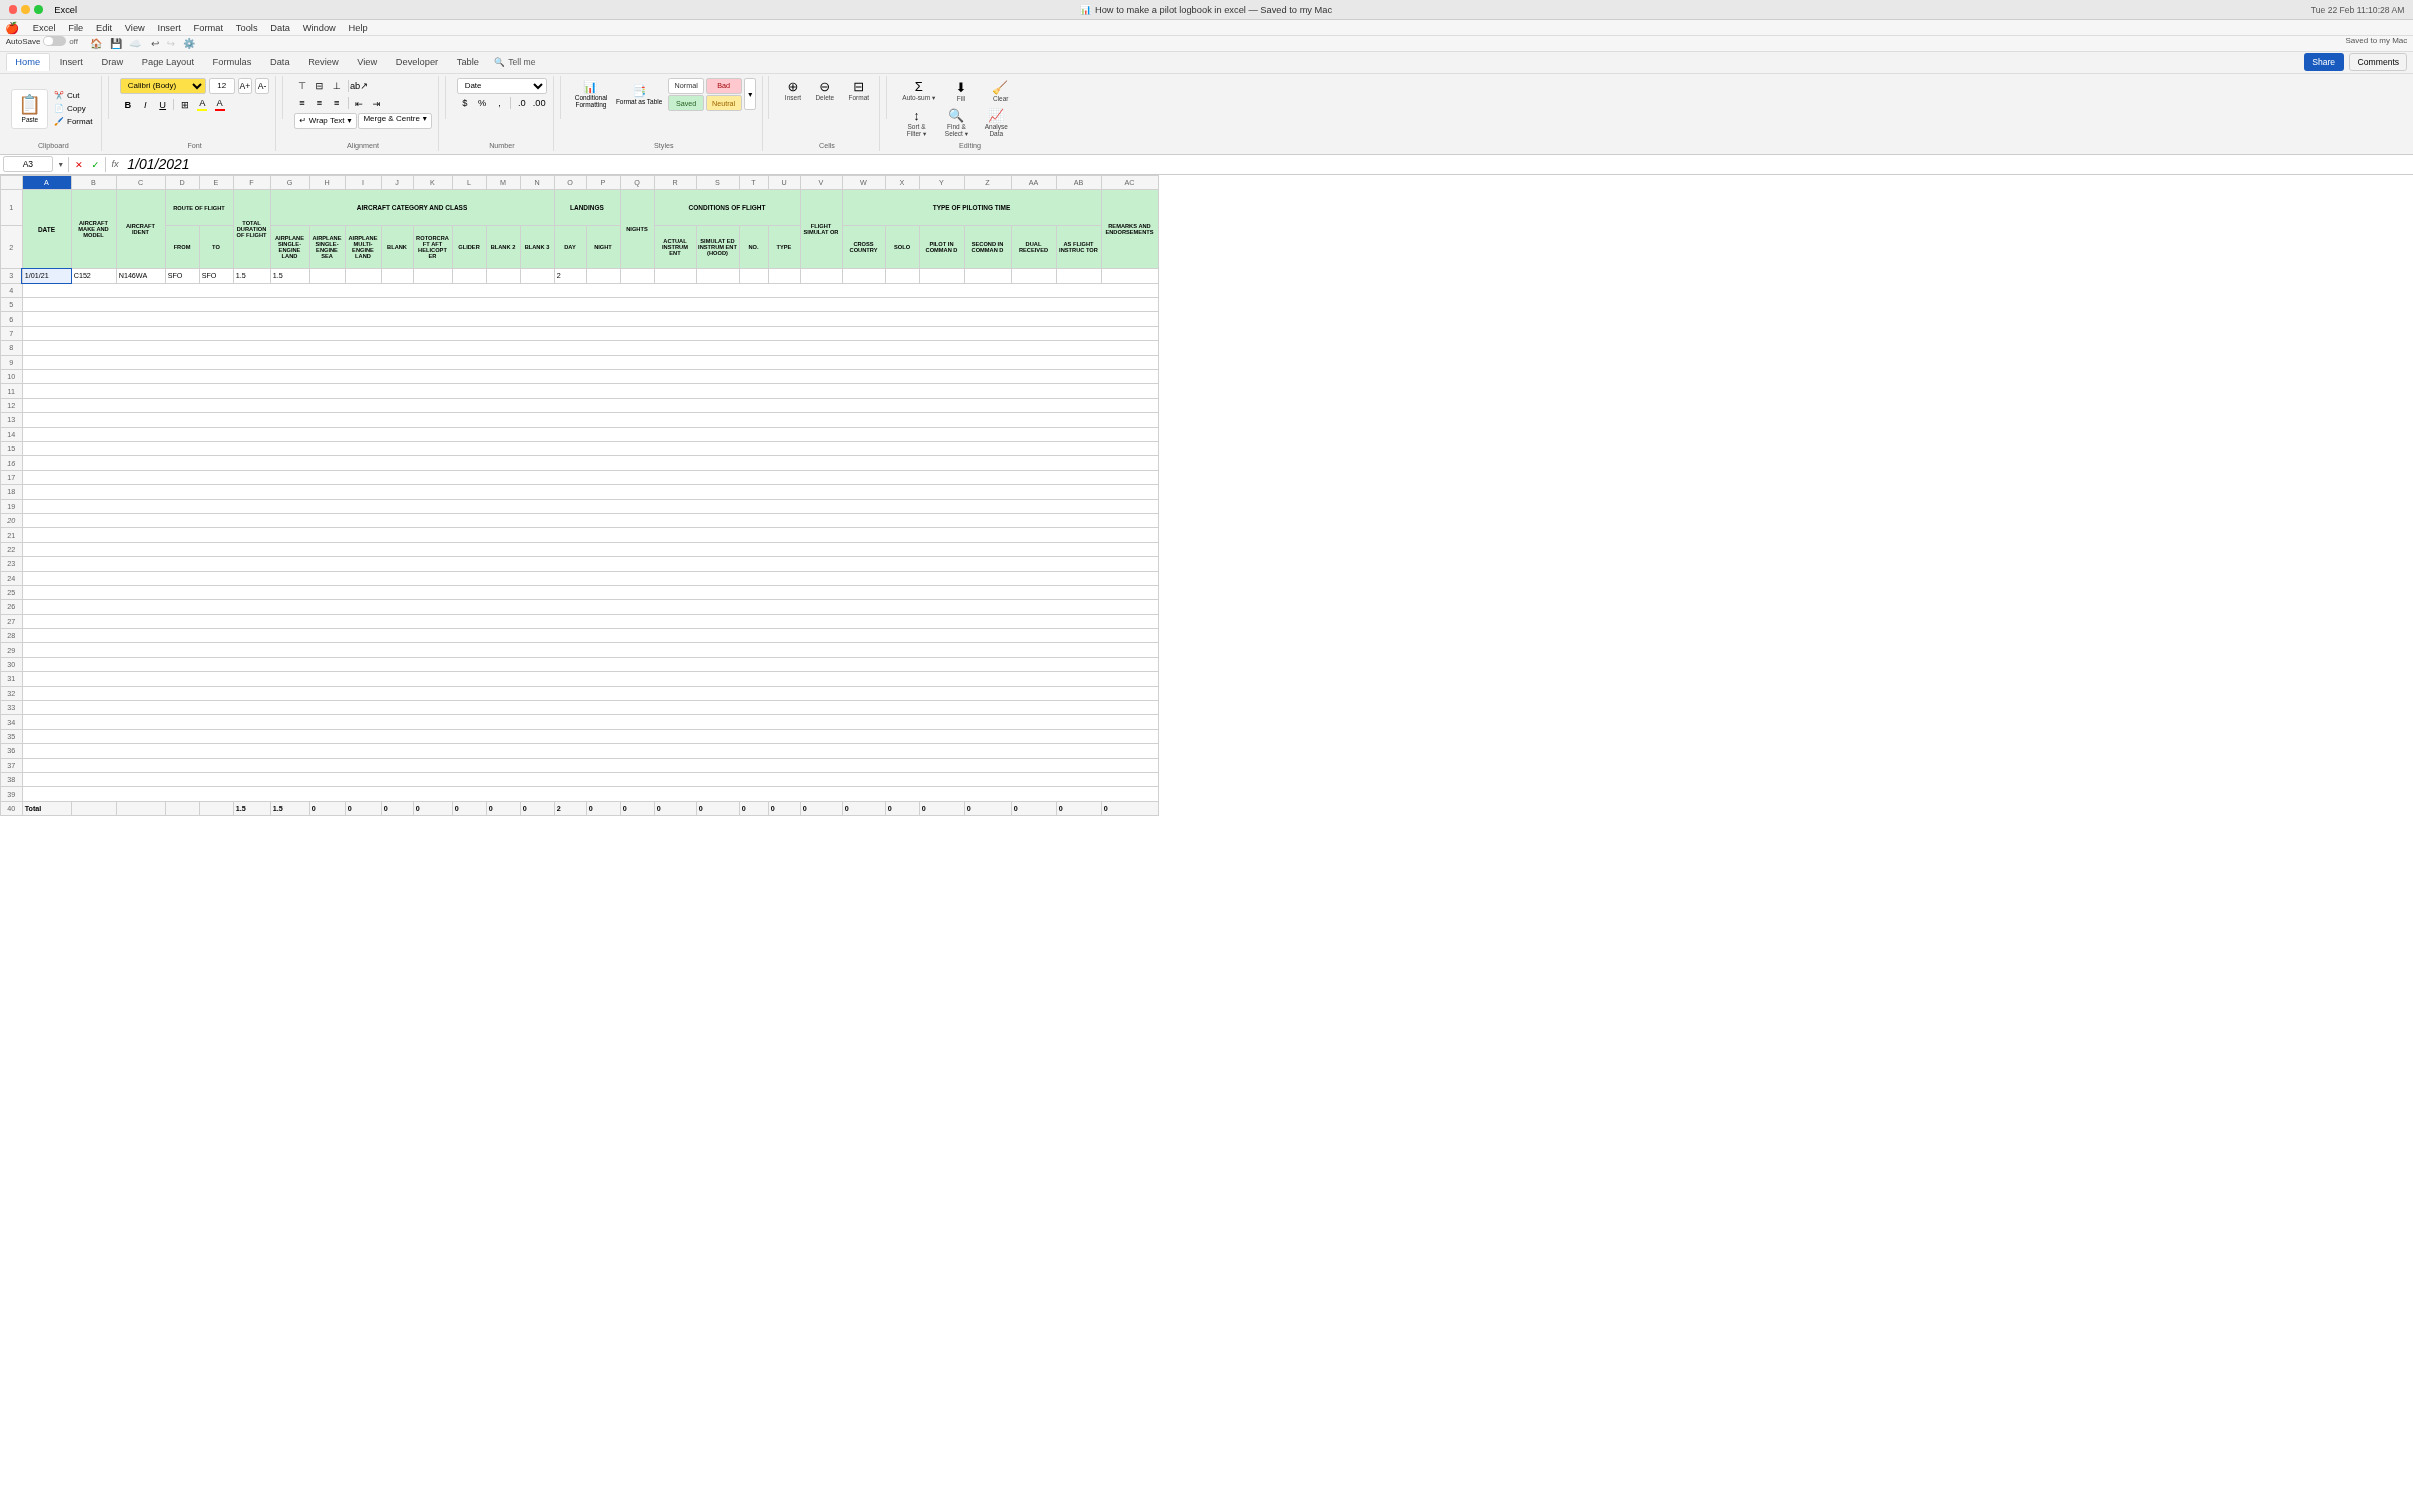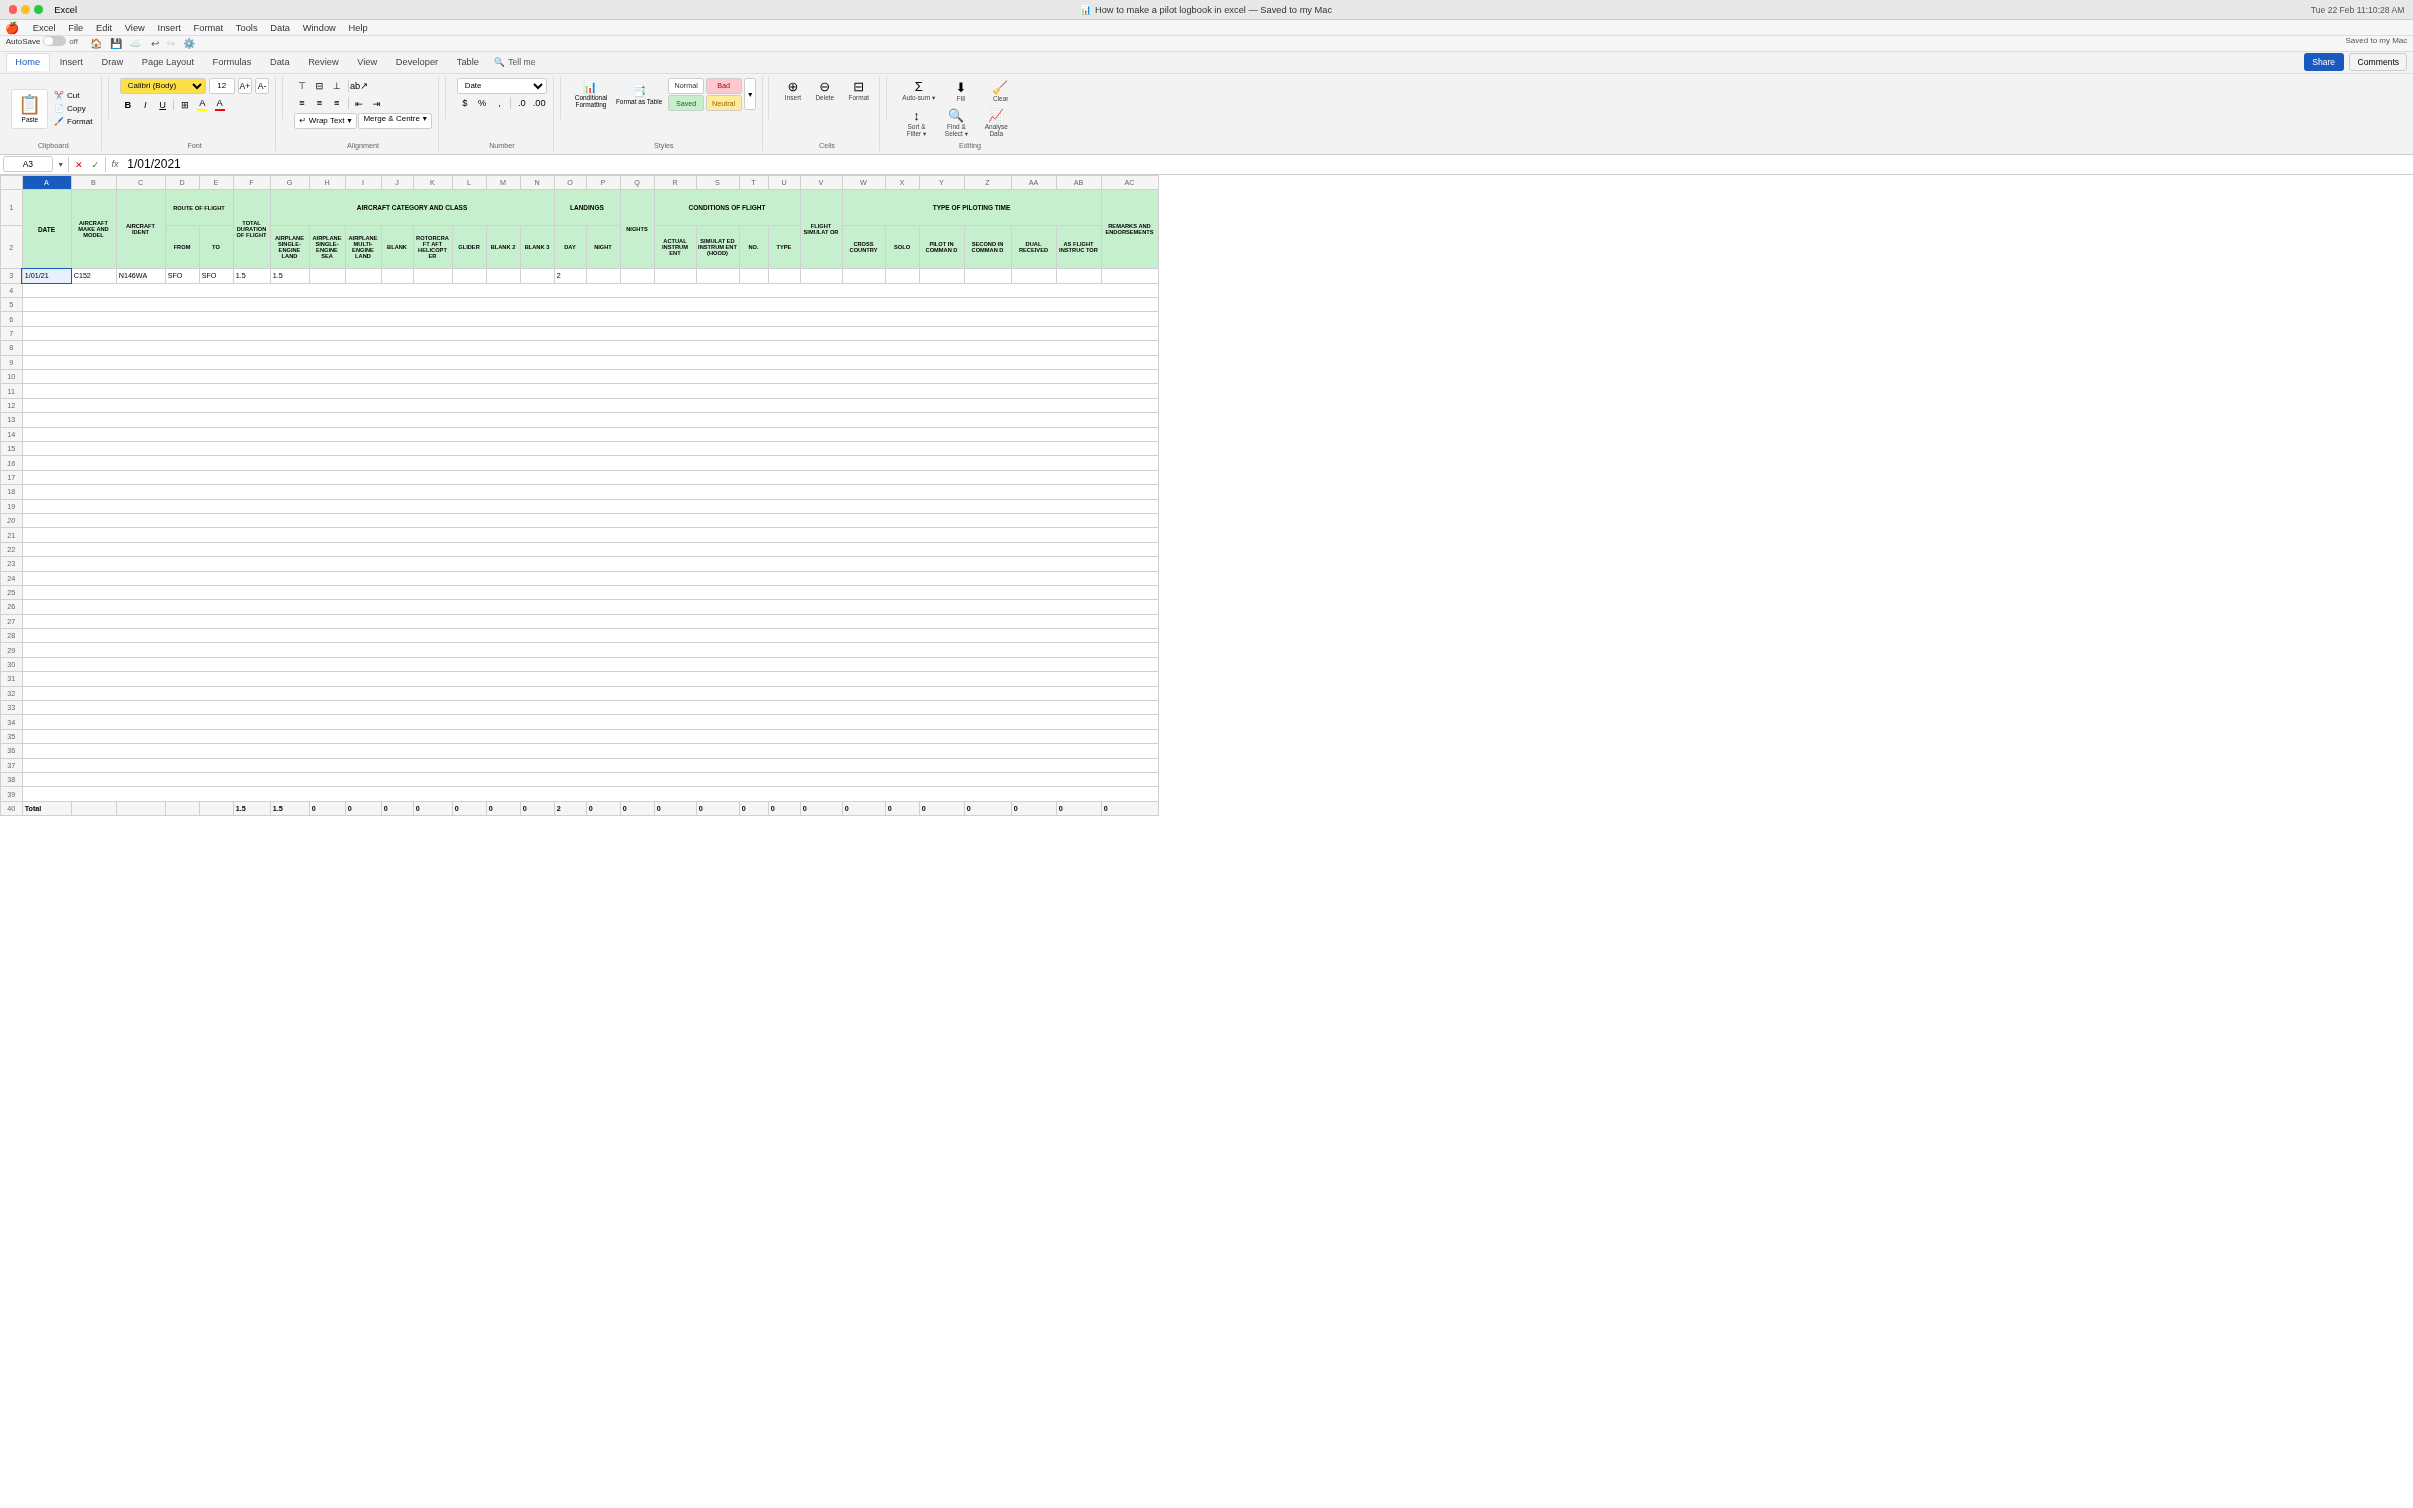--- a/index.html
+++ b/index.html
@@ -57,21 +57,21 @@
     .cell-btn-icon { font-size: 13px; }
     .cell-btn-label { font-size: 6.5px; color: #444; }
     .edit-btn { display: flex; flex-direction: column; align-items: center; justify-content: center; padding: 1.4px 4.3px; cursor: pointer; border-radius: 2.2px; background: none; border: none; min-width: 37px; }
     .edit-btn-icon { font-size: 13px; }
     .edit-btn-label { font-size: 6.5px; color: #444; text-align: center; }
 
     
     .formula-bar { display: flex; align-items: center; background: white; border-bottom: 0.7px solid #ccc; height: 20px; padding: 0 2.9px; gap: 2.9px; }
     .cell-ref { width: 50px; height: 16px; border: 0.7px solid #ccc; border-radius: 2.2px; font-size: 8.6px; padding: 0 4.3px; text-align: center; }
     .formula-divider { width: 0.7px; height: 14.4px; background: #ccc; }
-    .formula-input { flex: 1; height: 16px; border: none; font-size: 12px; padding: 0 2.9px; outline: none; }
+    .formula-input { flex: 1; height: 16px; border: none; font-size: 14px; padding: 0 2.9px; outline: none; font-style: italic; }
 
     
     .spreadsheet-container { display: flex; flex-direction: column; overflow: hidden; background: white; }
     .sheet-area { overflow: auto; position: relative; }
     
     table.grid { border-collapse: collapse; table-layout: fixed; }
     table.grid th, table.grid td { border: 0.7px solid #d0d0d0; font-size: 7.2px; white-space: normal; overflow: hidden; }
     
     .row-num-header { width: 21.5px; min-width: 21.5px; background: #f5f5f5; text-align: center; font-size: 7.2px; color: #666; font-weight: normal; border: 0.7px solid #d0d0d0; }
     .col-header { background: #f5f5f5; text-align: center; font-size: 7.2px; color: #666; font-weight: normal; height: 14.4px; border: 0.7px solid #d0d0d0; }

